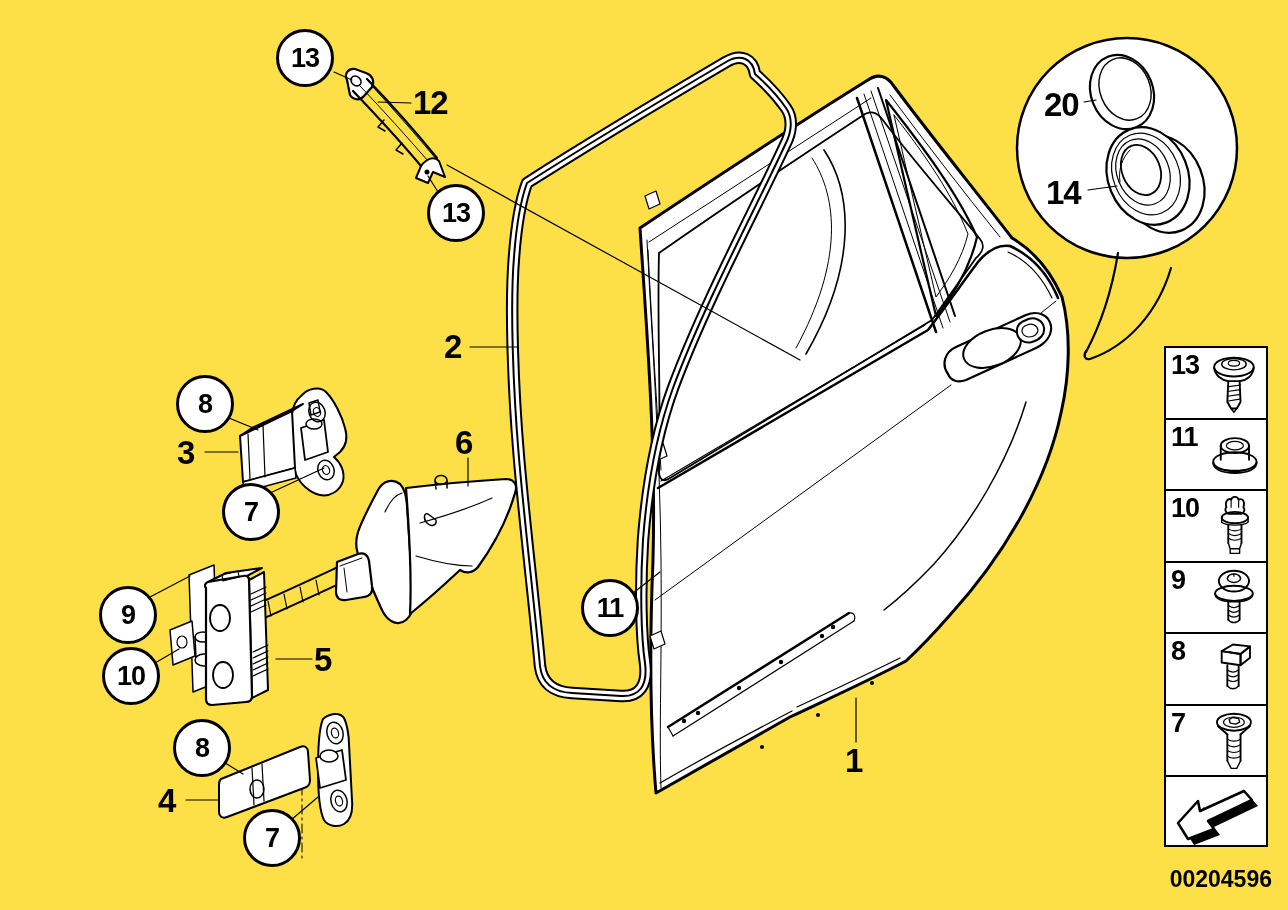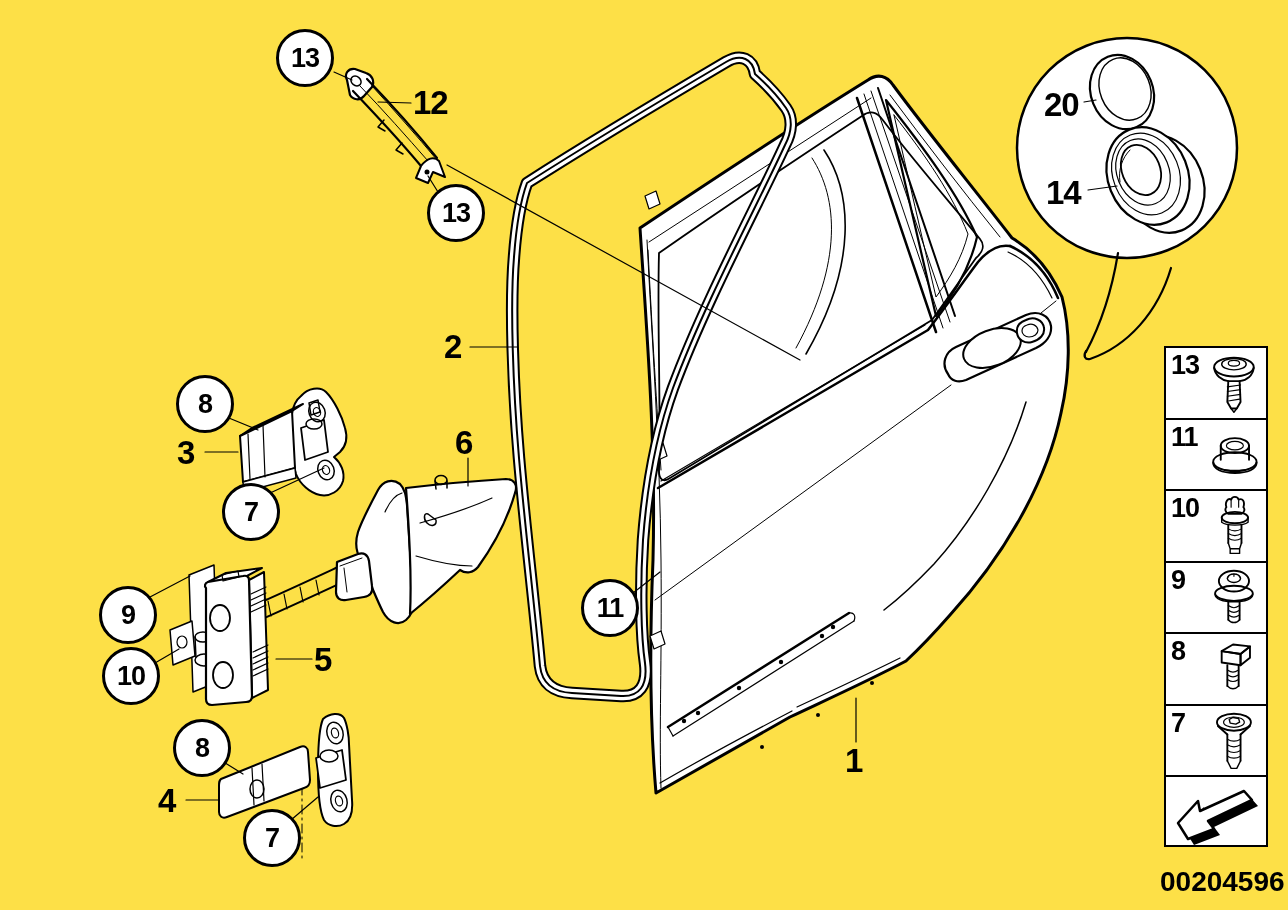--- a/index.html
+++ b/index.html
@@ -24,22 +24,22 @@
   .legend{position:absolute;left:1164px;top:346px;width:104px;}
   .cell{
     box-sizing:border-box;position:relative;width:104px;height:74px;
     border:2.5px solid #000;margin-top:-2.5px;background:#fff;
   }
   .cell:first-child{margin-top:0;}
   .cell .num{position:absolute;left:5px;top:2px;font-weight:bold;font-size:27px;letter-spacing:-1px;}
   .cell svg{position:absolute;right:0px;top:3px;}
   .cell.arrowcell svg{position:absolute;left:4px;top:4px;}
   .pn{
-    position:absolute;left:1160px;top:866px;width:112px;text-align:left;
-    font-weight:600;font-size:28px;letter-spacing:0px;
+    position:absolute;left:1160px;top:866px;width:112px;text-align:right;
+    font-weight:600;font-size:23px;letter-spacing:0px;
   }
   svg *{vector-effect:none;}
 </style>
 </head>
 <body>
 
 <div class="stage">
 
   <svg class="art" width="1288" height="910" viewBox="0 0 1288 910" fill="none" stroke="#000" stroke-linecap="round" stroke-linejoin="round">
 

